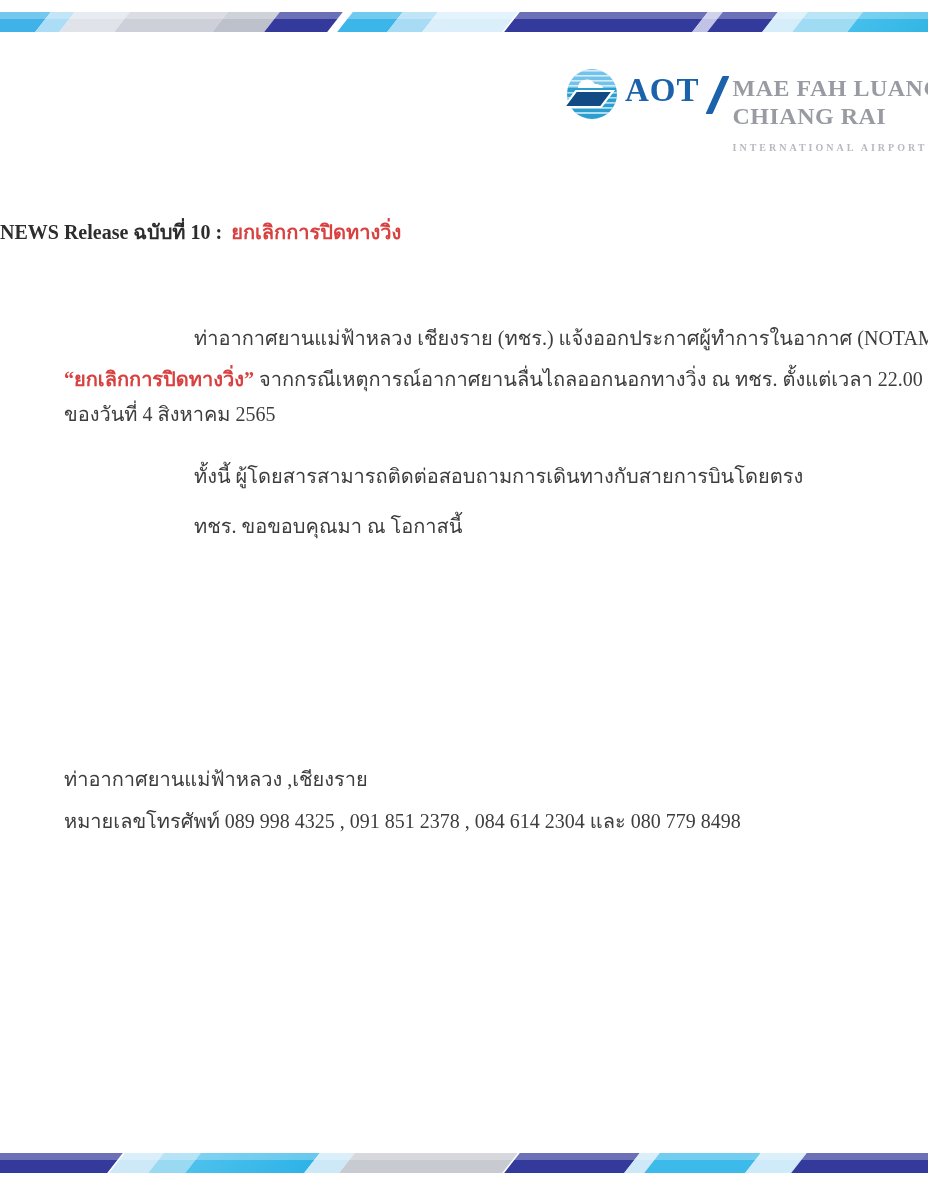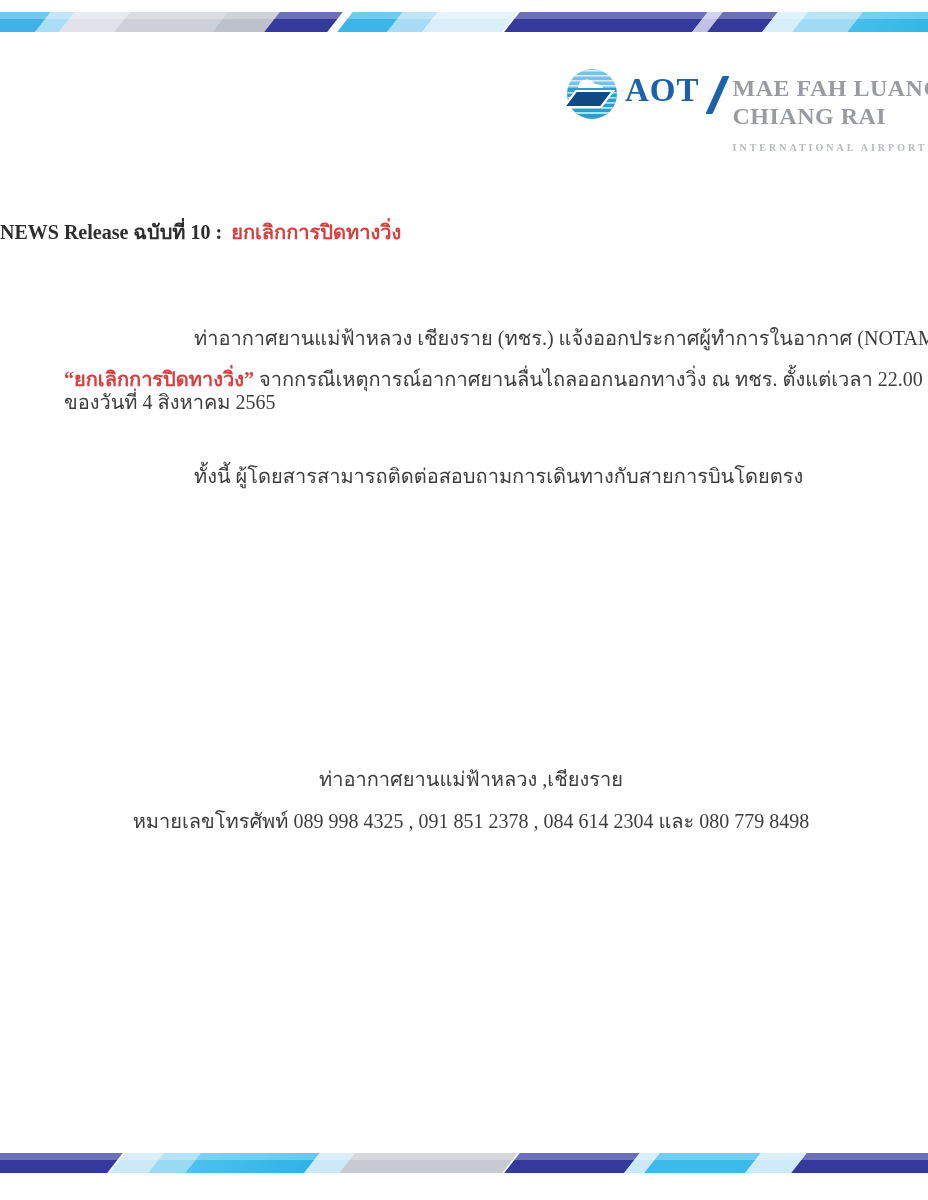--- a/index.html
+++ b/index.html
@@ -104,21 +104,21 @@
     white-space: nowrap;
   }
   .indent { padding-left: 130px; }
   .red { color: #d94040; font-weight: bold; text-align: center; }
 
   
   .fline {
     position: absolute;
     left: 64px;
     right: 50px;
-    text-align: center;
+    text-align: left;
     font-size: 20px;
     color: #3d3d3d;
     white-space: nowrap;
   }
 </style>
 </head>
 <body>
 
 <div class="page">
 
@@ -173,22 +173,23 @@
   </div>
 
   <div class="title">
     <span>NEWS Release ฉบับที่ 10 :</span><span class="hl">ยกเลิกการปิดทางวิ่ง</span>
   </div>
 
   <div class="line indent" style="top:323px">ท่าอากาศยานแม่ฟ้าหลวง เชียงราย (ทชร.) แจ้งออกประกาศผู้ทำการในอากาศ (NOTAM)</div>
   <div class="line" style="top:364px">
     <span class="red">“ยกเลิกการปิดทางวิ่ง”</span><span> จากกรณีเหตุการณ์อากาศยานลื่นไถลออกนอกทางวิ่ง ณ ทชร. ตั้งแต่เวลา 22.00 น.</span>
   </div>
-  <div class="line" style="top:387px">ของวันที่ 4 สิงหาคม 2565</div>
+  <div class="line" style="top:399px">ของวันที่ 4 สิงหาคม 2565</div>
   <div class="line indent" style="top:461px">ทั้งนี้  ผู้โดยสารสามารถติดต่อสอบถามการเดินทางกับสายการบินโดยตรง</div>
+  <div class="line indent" style="top:511px">ทชร. ขอขอบคุณมา ณ โอกาสนี้</div>
 
   <div class="fline" style="top:763px">ท่าอากาศยานแม่ฟ้าหลวง ,เชียงราย</div>
   <div class="fline" style="top:805px">หมายเลขโทรศัพท์ 089 998 4325 , 091 851 2378 , 084 614 2304 และ 080 779 8498</div>
 
   <div class="band band-bottom">
     <div class="s" style="left:-15px;width:130px;background:#34399c;"></div>
     <div class="s" style="left:117px;width:39px;background:#cde9f8;"></div>
     <div class="s" style="left:156px;width:37px;background:#9ad9f2;"></div>
     <div class="s" style="left:193px;width:119px;background:linear-gradient(to right,#4cc1ec,#2eb3e7);"></div>
     <div class="s" style="left:312px;width:35px;background:#cde9f8;"></div>

